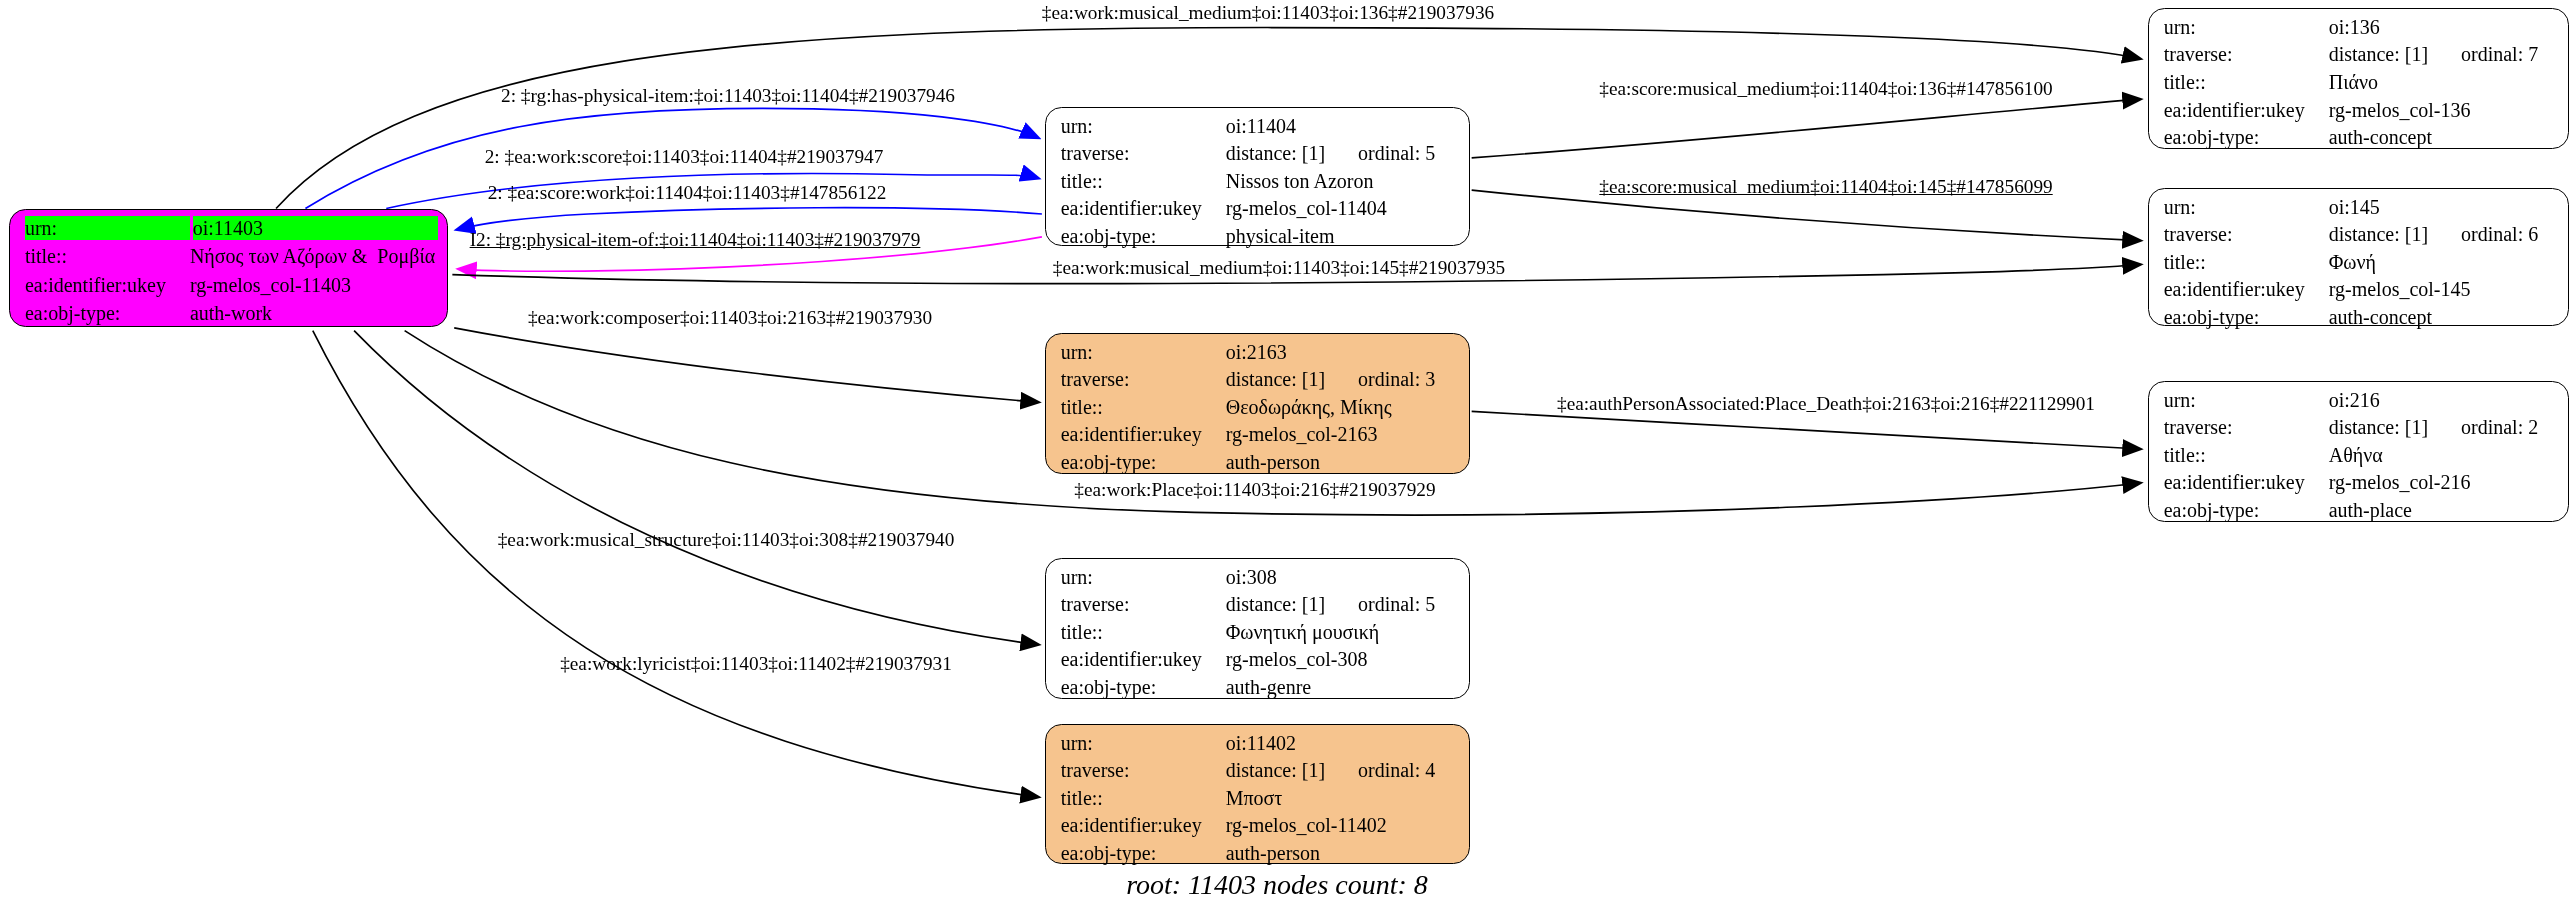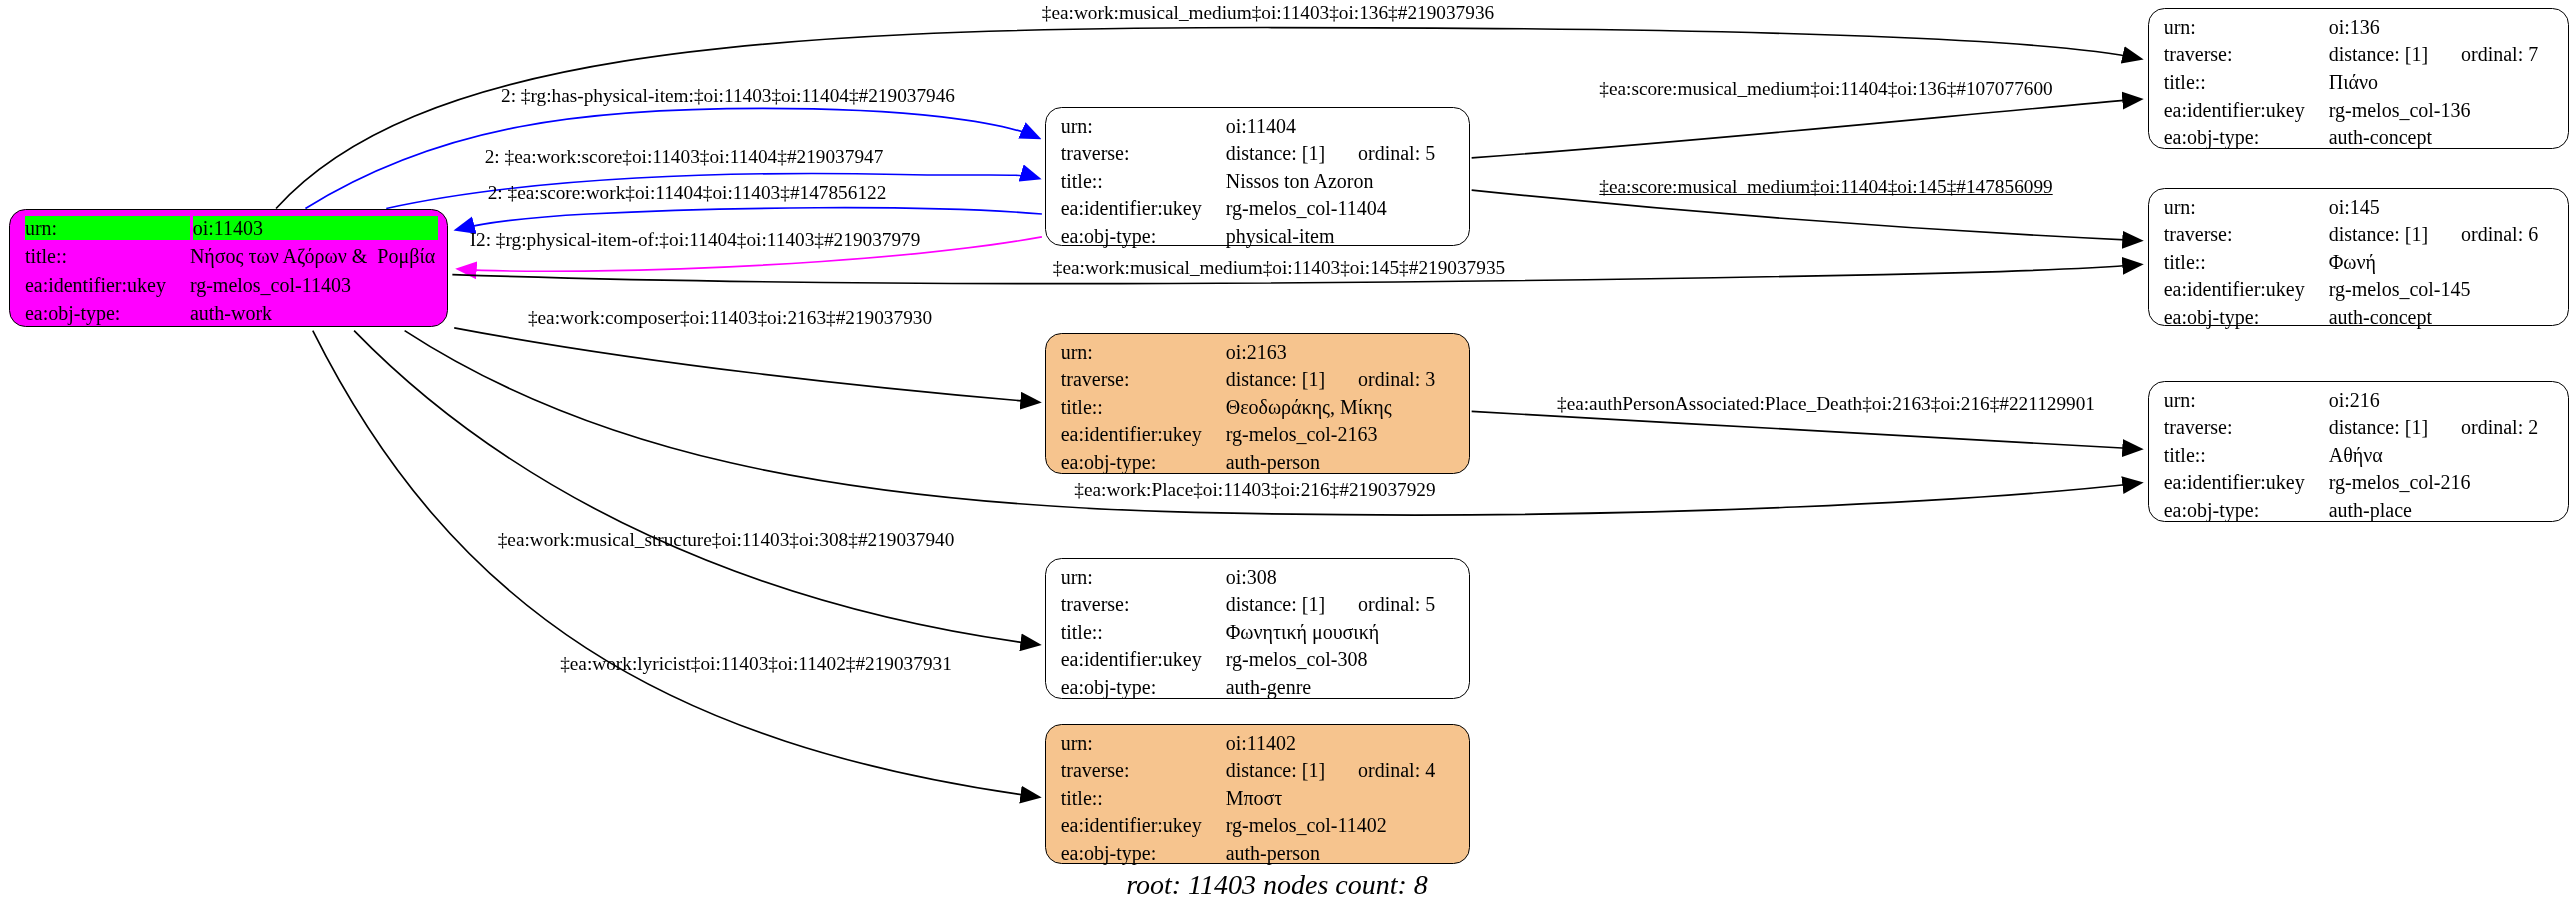--- a/index.html
+++ b/index.html
@@ -47,23 +47,23 @@
       <path d="M 1602,448 C 1850,462 2150,479 2330,489" fill="none" stroke="#000000" stroke-width="1.8" marker-end="url(#arr-black)"></path>
       <path d="M 440,360 C 640,490 900,548 1300,558 C 1800,570 2200,541 2330,526" fill="none" stroke="#000000" stroke-width="1.8" marker-end="url(#arr-black)"></path>
       <path d="M 385,360 C 560,540 820,662 1130,702" fill="none" stroke="#000000" stroke-width="1.8" marker-end="url(#arr-black)"></path>
       <path d="M 340,360 C 490,660 720,812 1130,868" fill="none" stroke="#000000" stroke-width="1.8" marker-end="url(#arr-black)"></path>
     </svg>
   <div id="caption" style="left:1277px;top:869px;">root: 11403 nodes count: 8</div>
 <div class="elabel" style="left: 1268px; top: 13px; text-align: right;">‡ea:work:musical_medium‡oi:11403‡oi:136‡#219037936</div>
     <div class="elabel" style="left: 728px; top: 96px;">2: ‡rg:has-physical-item:‡oi:11403‡oi:11404‡#219037946</div>
     <div class="elabel" style="left: 684px; top: 157px;">2: ‡ea:work:score‡oi:11403‡oi:11404‡#219037947</div>
     <div class="elabel" style="left: 687px; top: 193px;">2: ‡ea:score:work‡oi:11404‡oi:11403‡#147856122</div>
-    <div class="elabel" style="left: 695px; top: 240px;">I2: ‡rg:physical-item-of:‡oi:11404‡oi:11403‡#219037979</div>
+    <div class="elabel" style="left: 695px; top: 240px; text-decoration: underline;">I2: ‡rg:physical-item-of:‡oi:11404‡oi:11403‡#219037979</div>
     <div class="elabel" style="left: 1279px; top: 268px;">‡ea:work:musical_medium‡oi:11403‡oi:145‡#219037935</div>
-    <div class="elabel" style="left: 1826px; top: 89px;">‡ea:score:musical_medium‡oi:11404‡oi:136‡#107077600</div>
+    <div class="elabel" style="left: 1826px; top: 89px;">‡ea:score:musical_medium‡oi:11404‡oi:136‡#147856100</div>
     <div class="elabel" style="left: 1826px; top: 187px; text-decoration: underline;">‡ea:score:musical_medium‡oi:11404‡oi:145‡#147856099</div>
     <div class="elabel" style="left: 730px; top: 318px;">‡ea:work:composer‡oi:11403‡oi:2163‡#219037930</div>
     <div class="elabel" style="left: 1826px; top: 404px;">‡ea:authPersonAssociated:Place_Death‡oi:2163‡oi:216‡#221129901</div>
     <div class="elabel" style="left: 1255px; top: 490px;">‡ea:work:Place‡oi:11403‡oi:216‡#219037929</div>
     <div class="elabel" style="left: 726px; top: 540px;">‡ea:work:musical_structure‡oi:11403‡oi:308‡#219037940</div>
     <div class="elabel" style="left: 756px; top: 664px;">‡ea:work:lyricist‡oi:11403‡oi:11402‡#219037931</div>
     <div class="gnode root" style="left: 9.2px; top: 209px; width: 439px; height: 118px; background: rgb(255, 0, 255);">
       <div class="nrow hdr">
         <span class="k">urn:</span>
         <span class="v">oi:11403</span>

